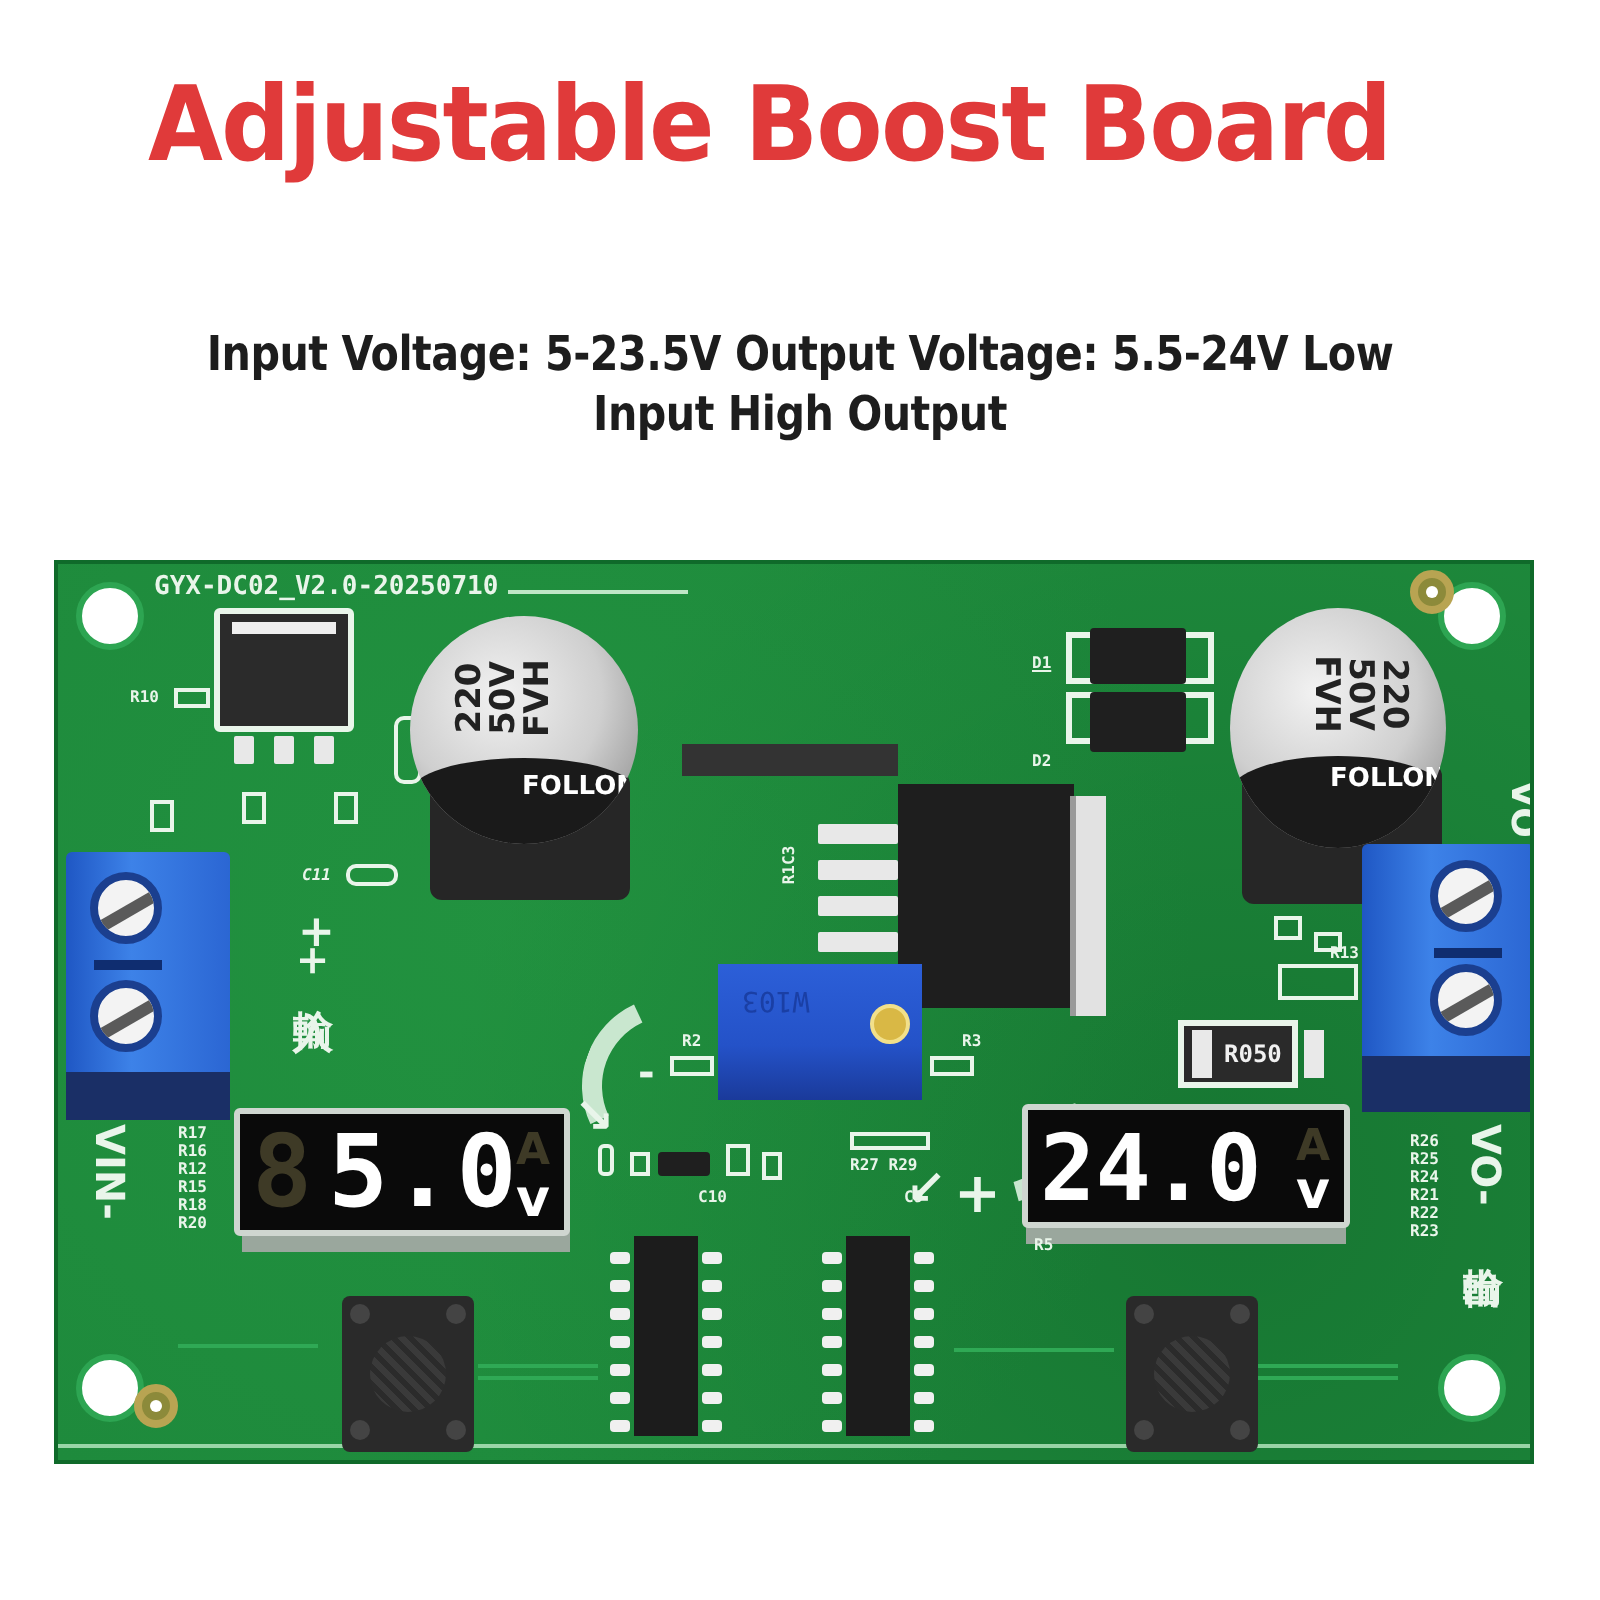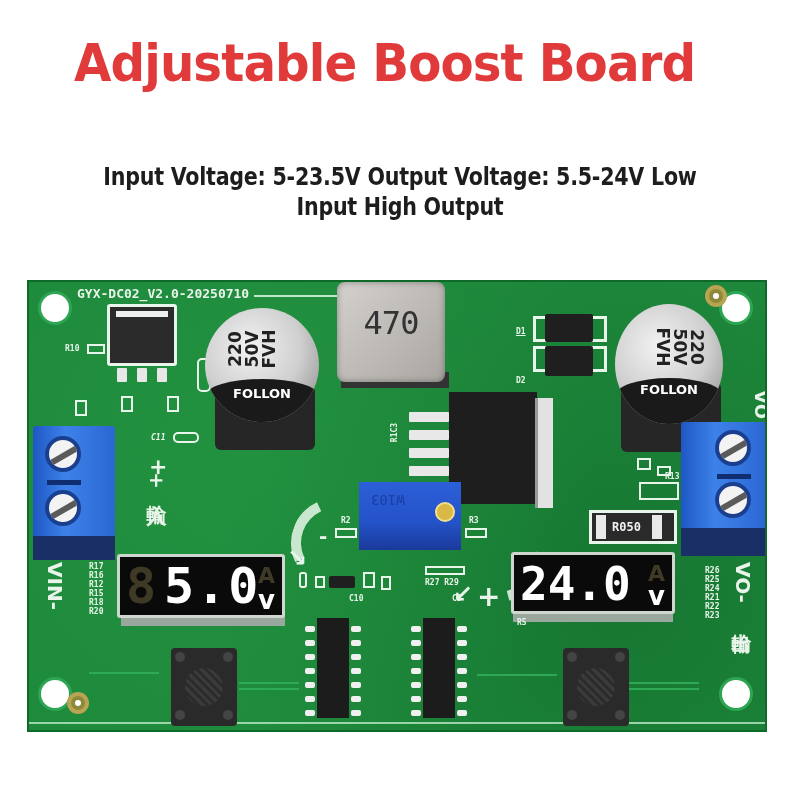--- a/index.html
+++ b/index.html
@@ -42,21 +42,21 @@
     .silk-line { position: absolute; background: #bfe6c6; }
 
     .transistor { position: absolute; background: #2b2b2b; border: 3px solid #e9f5ea; border-radius: 3px; }
     .transistor .tab { position:absolute; left:6px; right:6px; top:4px; height:6px; background:#eee; }
     .pin { position: absolute; background: #e8e8e8; border-radius:1px; }
 
     .cap { position: absolute; border-radius: 50%; overflow: hidden;
       background: radial-gradient(circle at 40% 35%, #f2f2f2 0%, #cfcfcf 50%, #8e8e8e 90%); }
     .cap-base { position: absolute; background: #262626; border-radius: 6px; }
     .cap-band { position: absolute; left: 0; right: 0; bottom: 0; height: 38%; background: #1a1a1a; border-top-left-radius: 50% 40%; border-top-right-radius: 50% 40%; }
-    .cap-brand { position: absolute; left: 0; right: 0; color: #fff; font-weight: bold; font-family: "DejaVu Sans", sans-serif; text-align: center; font-size: 13px; }
+    .cap-brand { position: absolute; left: 0; right: 0; color: #fff; font-weight: bold; font-family: "DejaVu Sans", sans-serif; text-align: right; font-size: 13px; }
     .cap-text { position: absolute; color: #222; font-family: "DejaVu Sans", sans-serif; font-weight: bold; font-size: 17px; line-height: 17px; transform: rotate(-90deg); transform-origin: center; text-align: center; white-space: pre; }
 
     .inductor { position: absolute; background: linear-gradient(135deg,#d4d0cc,#a9a6a2); border-radius: 8px; box-shadow: inset 0 0 6px rgba(0,0,0,0.35); }
     .inductor-lbl { position:absolute; left:0; right:0; top:22px; text-align:center; font-family:"DejaVu Sans Mono", monospace; font-size:32px; color:#333; letter-spacing:-1px; }
     .inductor-foot { position:absolute; background:#333; }
 
     .ic-big { position: absolute; background: #1e1e1e; }
     .ic-tab { position: absolute; background: #e2e2e2; border-left: 3px solid #9a9a9a; }
 
     .diode { position:absolute; background:#1f1f1f; border-radius:2px; }
@@ -139,23 +139,20 @@
   <div class="cap-base" style="left:186px;top:104px;width:100px;height:64px;"></div>
   <div class="cap" style="left:176px;top:26px;width:114px;height:114px;">
     <div class="cap-band"></div>
     <div class="cap-brand" style="top:78px;">FOLLON</div>
     <div class="cap-text" style="left:30px;top:6px;width:54px;height:70px;">220
 50V
 FVH</div>
   </div>
 
   <div class="inductor-foot" style="left:312px;top:90px;width:108px;height:16px;"></div>
-  <div class="inductor" style="left:308px;top:0px;width:108px;height:100px;">
-    <div class="inductor-lbl">470</div>
-  </div>
 
   <div class="ic-big" style="left:420px;top:110px;width:88px;height:112px;"></div>
   <div class="ic-tab" style="left:506px;top:116px;width:18px;height:110px;"></div>
   <div class="pin" style="left:380px;top:130px;width:40px;height:10px;"></div>
   <div class="pin" style="left:380px;top:148px;width:40px;height:10px;"></div>
   <div class="pin" style="left:380px;top:166px;width:40px;height:10px;"></div>
   <div class="pin" style="left:380px;top:184px;width:40px;height:10px;"></div>
   <div class="pin" style="left:380px;top:202px;width:40px;height:10px;"></div>
   <div class="silk silk-tiny" style="left:356px;top:146px;transform:rotate(-90deg);">R1C3</div>
 
@@ -190,33 +187,33 @@
     <div class="terminal-slot" style="left:36px;top:52px;width:34px;height:5px;"></div>
     <div class="screw" style="left:34px;top:60px;"></div>
     <div class="terminal-foot" style="left:0;top:106px;width:86px;height:28px;"></div>
   </div>
 
   <div class="smd" style="left:608px;top:176px;width:14px;height:12px;"></div>
   <div class="smd" style="left:628px;top:184px;width:14px;height:10px;"></div>
   <div class="silk silk-tiny" style="left:636px;top:190px;">R13</div>
   <div class="smd" style="left:610px;top:200px;width:40px;height:18px;"></div>
 
-  <div class="resistor-big" style="left:560px;top:228px;width:88px;height:34px;">
+  <div class="resistor-big" style="left:560px;top:228px;width:60px;height:34px;">
     <div class="resistor-cap" style="left:4px;top:2px;width:10px;height:24px;"></div>
     <div class="resistor-cap" style="left:60px;top:2px;width:10px;height:24px;"></div>
     <div class="resistor-lbl" style="left:20px;top:7px;">R050</div>
   </div>
 
   <div class="pot" style="left:330px;top:200px;width:102px;height:68px;">
     <div class="pot-lbl" style="left:12px;top:10px;">W103</div>
     <div class="pot-screw" style="left:76px;top:20px;"></div>
   </div>
   <div class="silk silk-tiny" style="left:312px;top:234px;">R2</div>
   <div class="smd" style="left:306px;top:246px;width:22px;height:10px;"></div>
-  <div class="silk silk-tiny" style="left:440px;top:234px;">R3</div>
+  <div class="silk silk-tiny" style="left:452px;top:234px;">R3</div>
   <div class="smd" style="left:436px;top:246px;width:22px;height:10px;"></div>
   <div class="silk silk-tiny" style="left:396px;top:296px;">R27 R29</div>
   <div class="smd" style="left:396px;top:284px;width:40px;height:9px;"></div>
 
   <div class="arrow" style="left:262px;top:216px;width:90px;height:90px;border-color:transparent transparent transparent #d8efdc;transform:rotate(20deg);"></div>
   <div class="plus-mark" style="left:258px;top:262px;font-size:24px;">↘</div>
   <div class="minus-mark" style="left:290px;top:242px;font-size:20px;">-</div>
   <div class="arrow" style="left:430px;top:240px;width:80px;height:80px;border-color:transparent #d8efdc transparent transparent;transform:rotate(30deg);"></div>
   <div class="plus-mark" style="left:424px;top:298px;font-size:24px;">↙</div>
   <div class="plus-mark" style="left:448px;top:298px;font-size:28px;">+</div>

